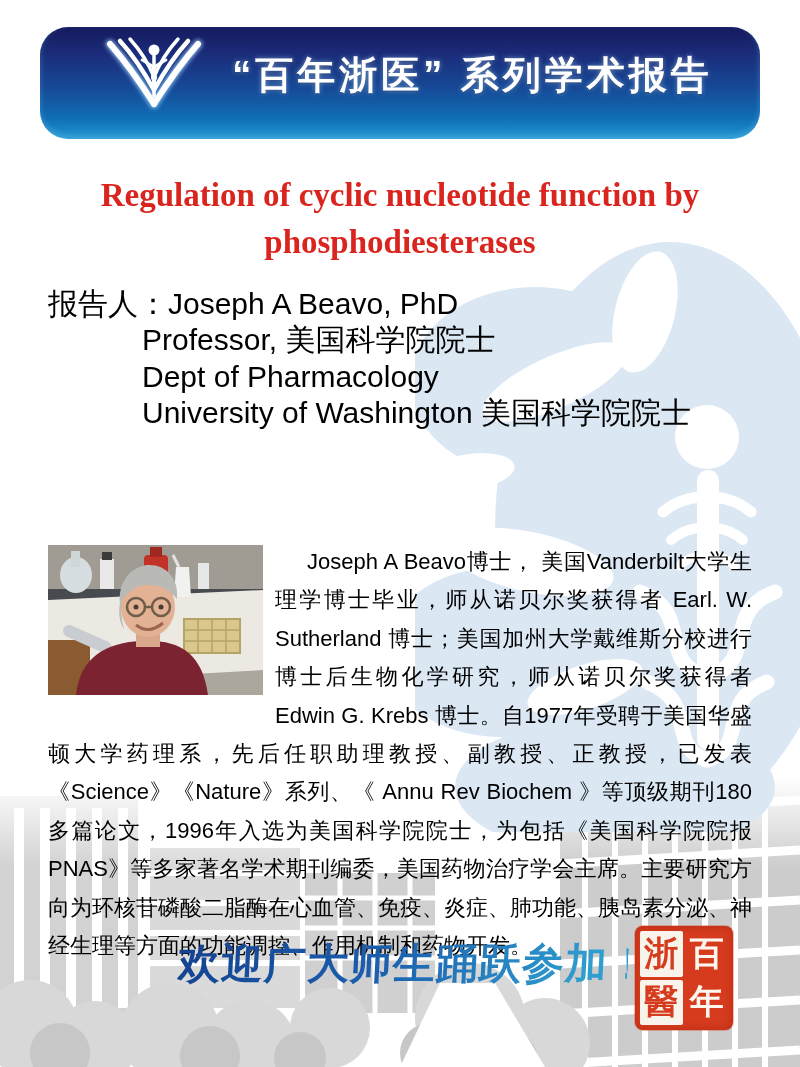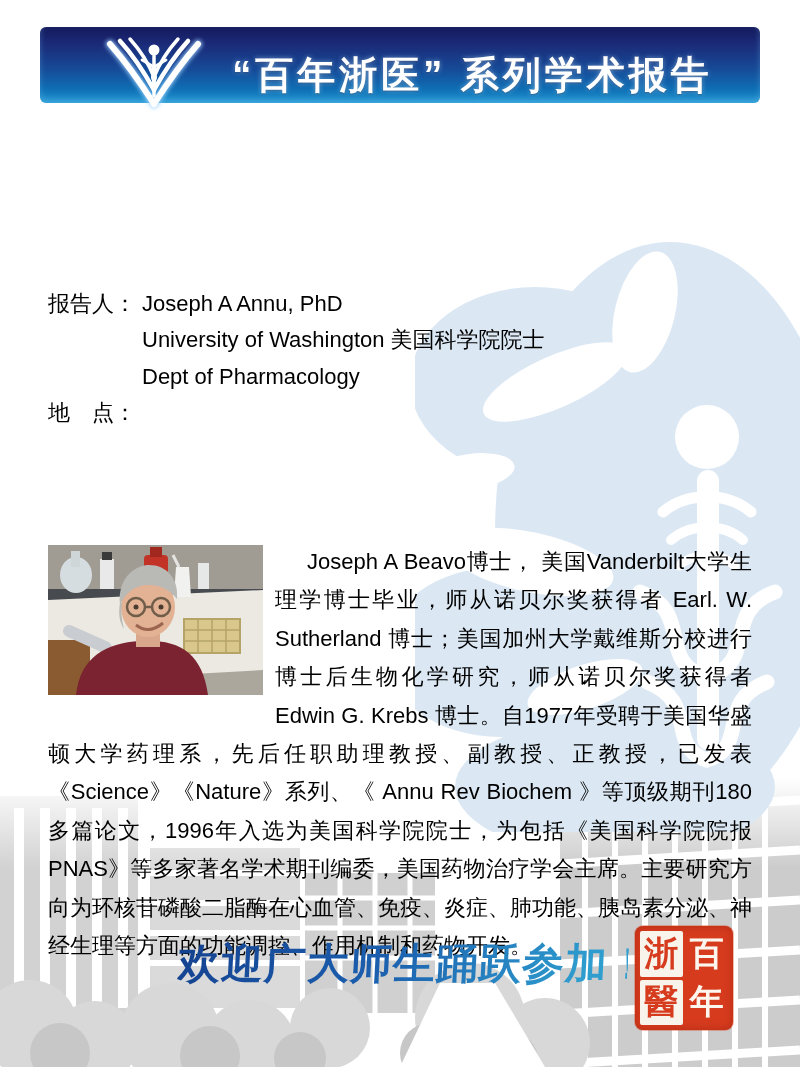--- a/index.html
+++ b/index.html
@@ -7,40 +7,40 @@
     position:relative;width:800px;height:1067px;background:#ffffff;overflow:hidden;
     font-family:"Liberation Sans","DejaVu Sans",sans-serif;color:#000;
   }
   
   .bg-campus{position:absolute;left:0;top:778px;width:800px;height:289px;}
   .bg-campus-fade{position:absolute;left:0;top:778px;width:800px;height:90px;
     background:linear-gradient(180deg,#ffffff 0%,rgba(255,255,255,0) 100%);}
   .bg-watermark{position:absolute;left:415px;top:232px;width:385px;height:600px;}
   
   .banner{
-    position:absolute;left:40px;top:27px;width:720px;height:76px;border-radius:6px;
+    position:absolute;left:40px;top:27px;width:720px;height:112px;border-radius:28px;
     background:linear-gradient(180deg,#151a5c 0%,#1b2a78 22%,#164a97 55%,#0f6fb5 82%,#2196d2 100%);
     box-shadow:inset 0 -3px 6px rgba(120,200,240,.35);
   }
   .banner-logo{position:absolute;left:62px;top:9px;width:104px;height:80px;}
   .banner-title{
     position:absolute;left:160px;top:0;width:545px;height:96px;
     display:flex;align-items:center;justify-content:center;
     font-size:38px;font-weight:bold;color:#ffffff;letter-spacing:4px;
     text-shadow:0 0 5px rgba(190,225,255,.55),0 1px 2px rgba(0,0,30,.4);
     white-space:nowrap;
   }
   
   .lec-title{
     position:absolute;left:0;top:172px;width:800px;text-align:center;
     font-family:"Liberation Serif","DejaVu Serif",serif;font-weight:bold;
     font-size:33px;line-height:47px;color:#da251f;
   }
   
-  .info{position:absolute;left:48px;top:286px;width:680px;font-size:22px;line-height:36.4px;}
+  .info{position:absolute;left:48px;top:286px;width:680px;font-size:30px;line-height:36.4px;}
   .info-row{display:flex;}
   .info-label{flex:0 0 94px;white-space:nowrap;}
   .info-value{white-space:nowrap;}
   
   .bio{position:absolute;left:48px;top:543px;width:704px;font-size:22px;line-height:38.4px;
     text-align:justify;}
   .photo{float:left;width:215px;height:150px;margin:2px 12px 4px 0;background:#b6b0a4;}
   .bio p{margin:0;text-indent:32px;}
   
   .welcome{
@@ -190,41 +190,45 @@
         <path d="M76,3 C67,13 58,26 52,41" stroke-width="3.5"></path>
         <path d="M52,20 L52,60" stroke-width="3.5"></path>
         <path d="M40,24 C49,29 58,33 52,38 C46,43 57,47 52,52" stroke-width="2.8"></path>
         <path d="M64,24 C55,29 46,33 52,38 C58,43 47,47 52,52" stroke-width="2.8"></path>
       </g>
       <circle cx="52" cy="14" r="5.5" fill="#ffffff"></circle>
     </svg>
     <div class="banner-title">“百年浙医” 系列学术报告</div>
   </div>
 
+  <div class="lec-title">
+    <div>Regulation of cyclic nucleotide function by</div>
+    <div>phosphodiesterases</div>
+  </div>
 
   <div class="info">
     <div class="info-row">
       <span class="info-label">报告人：</span>
-      <span class="info-value">Joseph A  Annu, PhD</span>
+      <span class="info-value">Joseph A  Beavo, PhD</span>
     </div>
     <div class="info-row">
       <span class="info-label"></span>
+      <span class="info-value">Professor, 美国科学院院士</span>
+    </div>
+    <div class="info-row">
+      <span class="info-label"></span>
+      <span class="info-value">Dept of Pharmacology</span>
     </div>
     <div class="info-row">
       <span class="info-label"></span>
       <span class="info-value">University of Washington 美国科学院院士</span>
     </div>
     <div class="info-row">
-      <span class="info-label"></span>
-      <span class="info-value">Dept of Pharmacology</span>
-    </div>
-    <div class="info-row">
-    </div>
-    <div class="info-row">
-      <span class="info-label">地　点：</span>
+    </div>
+    <div class="info-row">
     </div>
   </div>
 
   <div class="bio">
     <svg class="photo" viewBox="0 0 215 150" preserveAspectRatio="none" aria-hidden="true">
       <rect x="0" y="0" width="215" height="150" fill="#aca79c"></rect>
       <rect x="0" y="0" width="215" height="50" fill="#a09c93"></rect>
       <rect x="0" y="44" width="215" height="11" fill="#474b4f"></rect>
       <path d="M0,55 L215,45 L215,125 L0,137 Z" fill="#ebe9e2"></path>
       <rect x="0" y="95" width="42" height="55" fill="#8a5a30"></rect>

